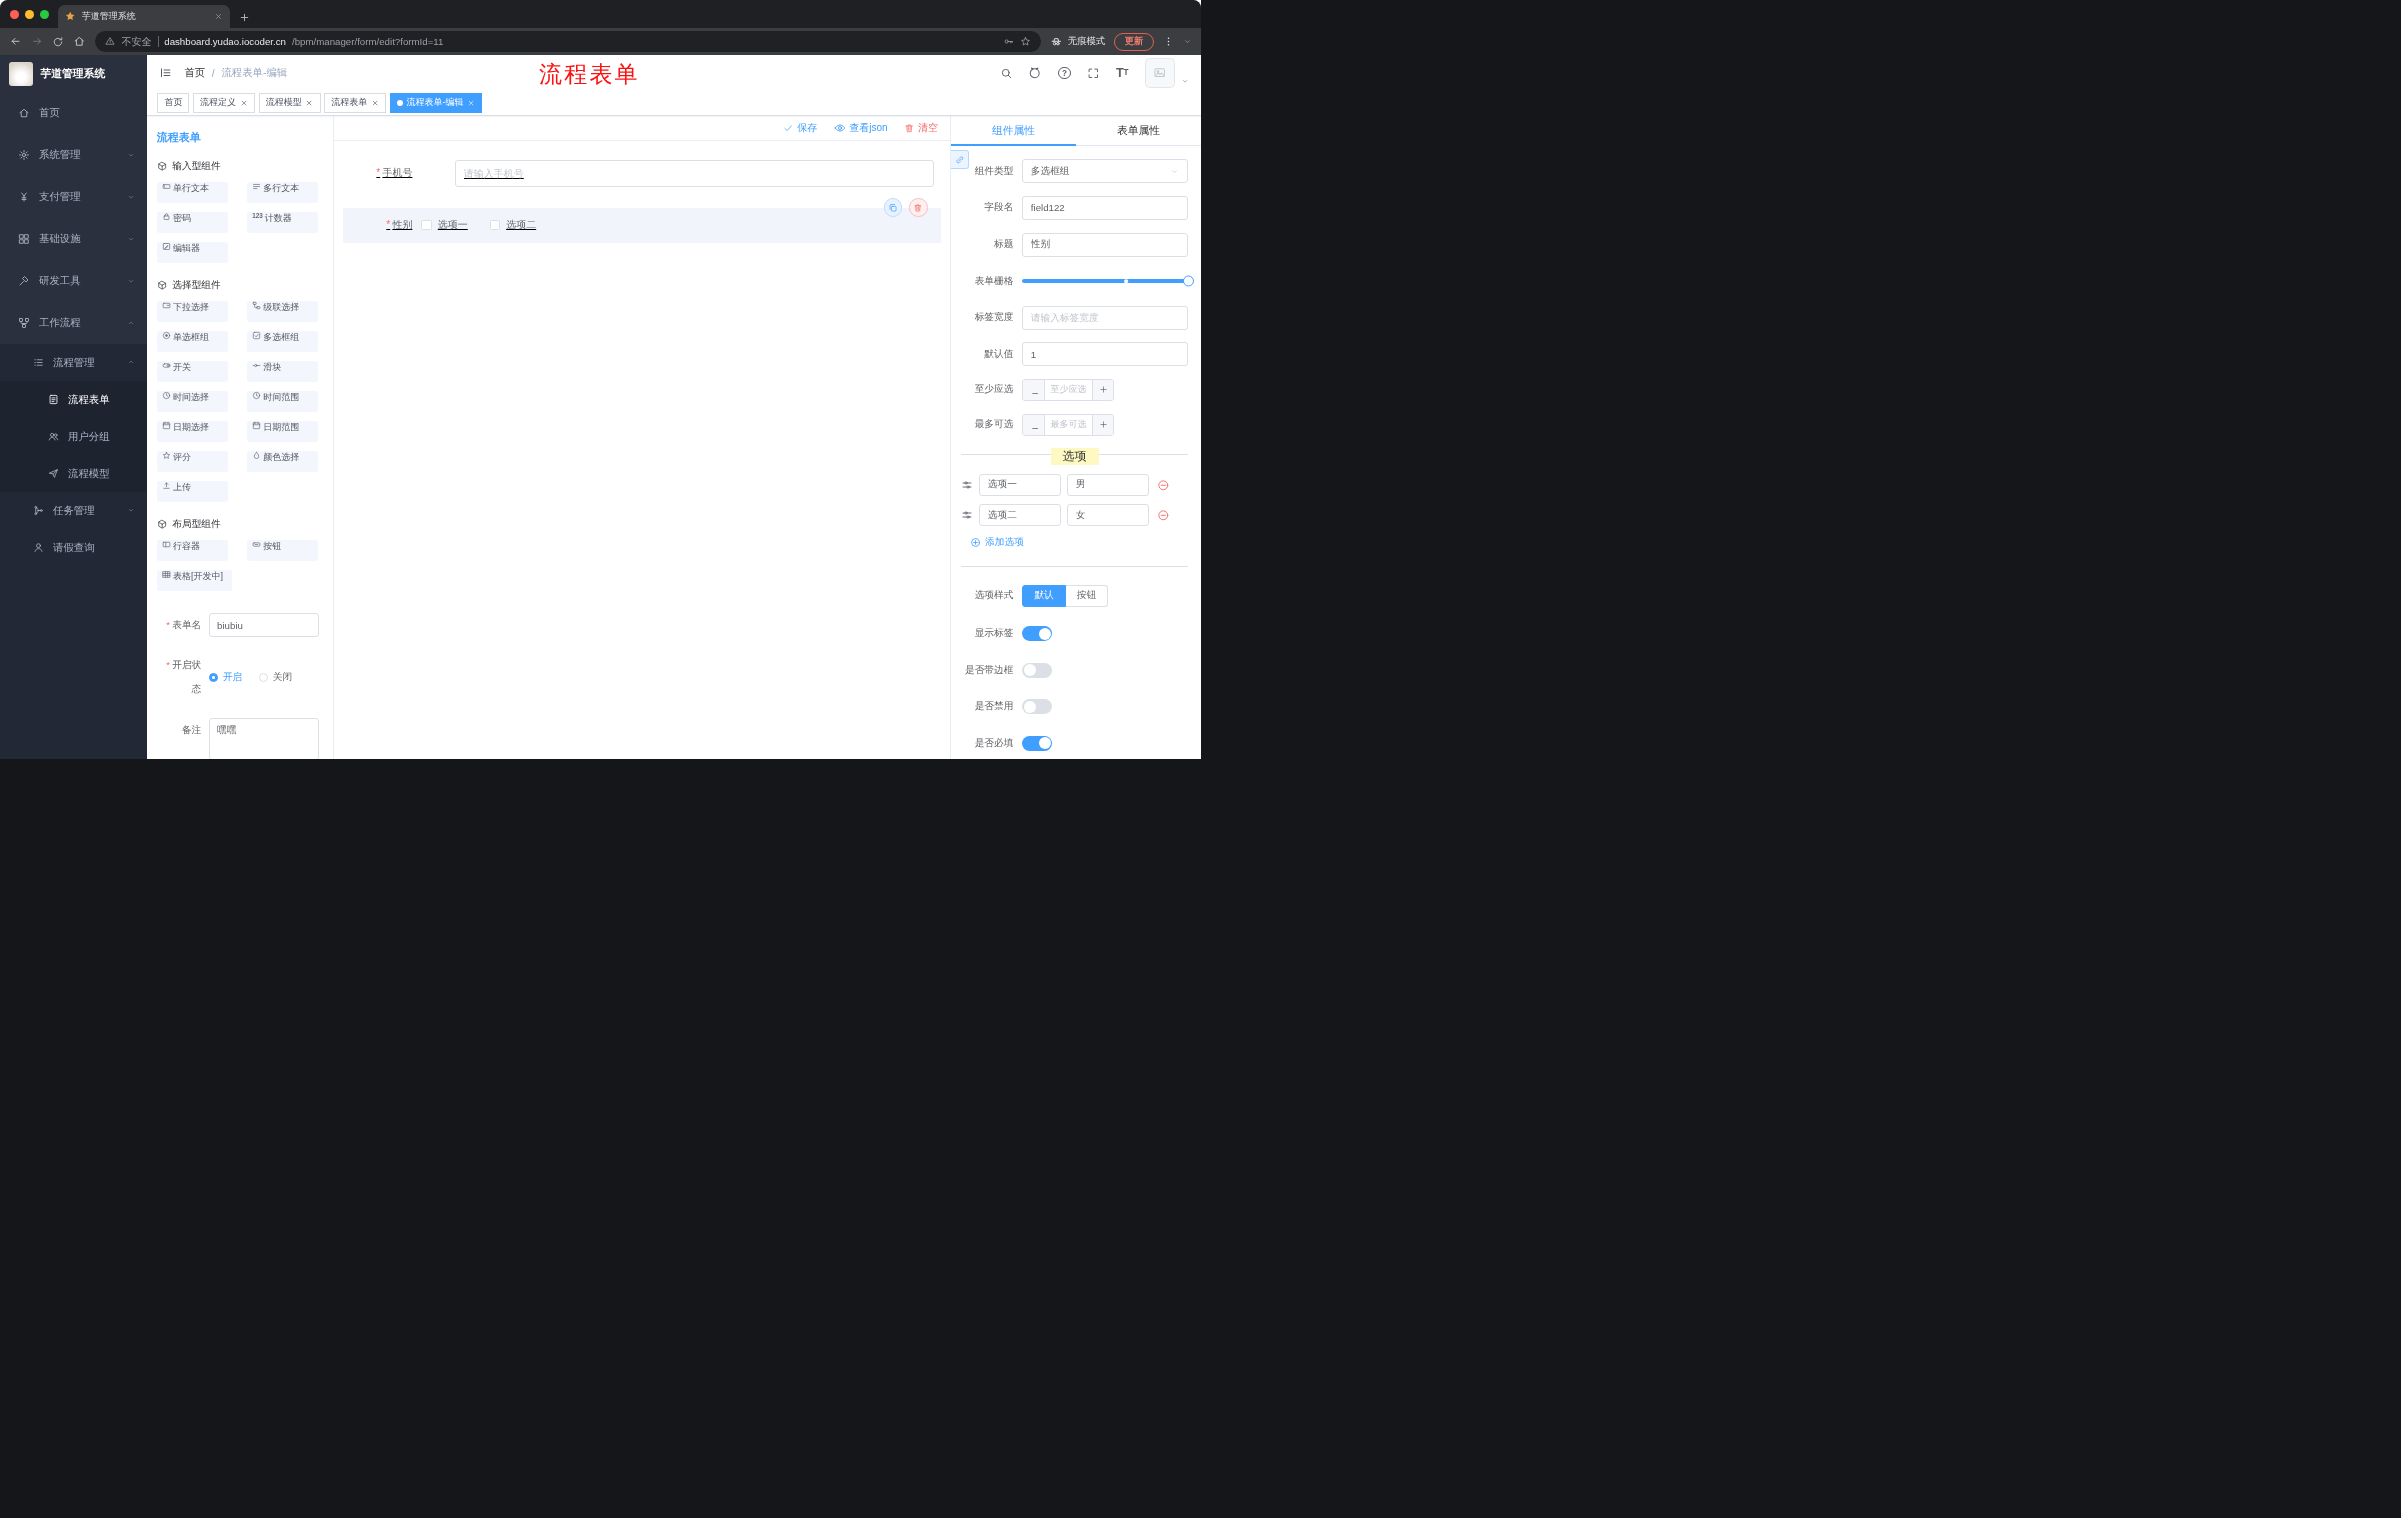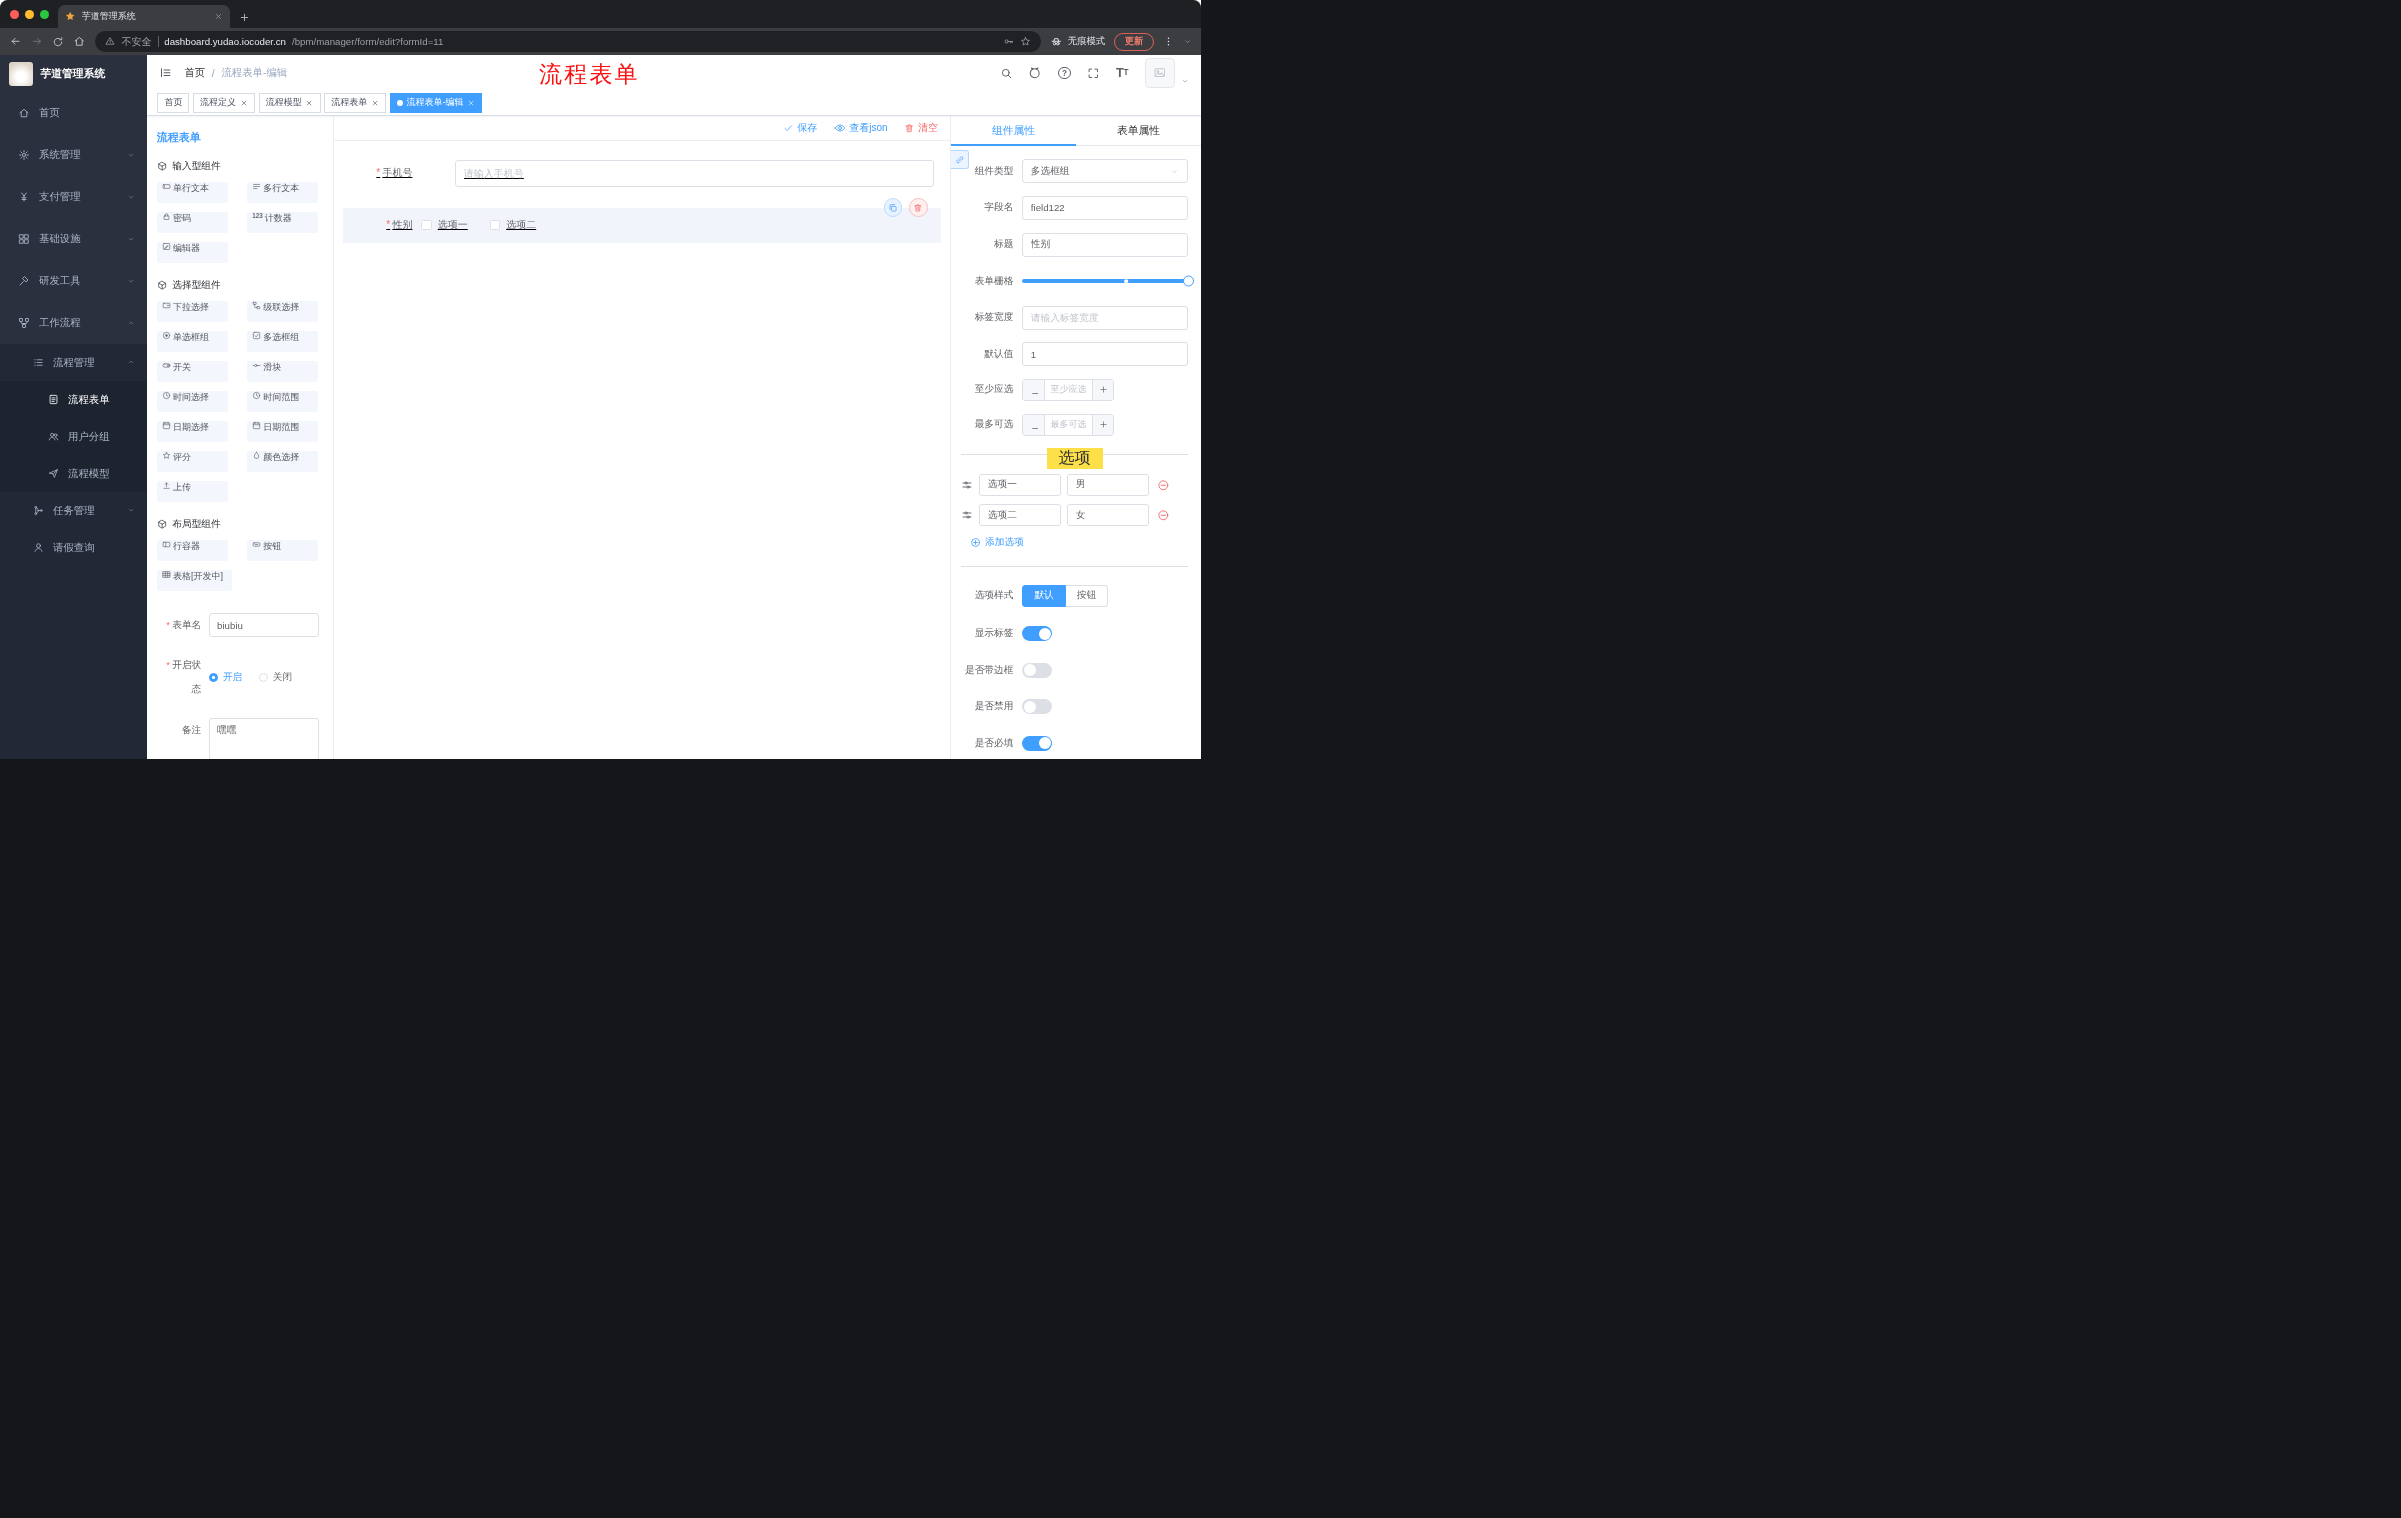--- a/index.html
+++ b/index.html
@@ -134,21 +134,21 @@
   .slider { height:24px; display:flex; align-items:center; cursor:pointer; }
   .track { height:3.7px; background:#409eff; border-radius:2.2px; width:100%; position:relative; }
   .track .stop { position:absolute; left:63%; top:50%; transform:translate(-50%,-50%); width:3.7px; height:3.7px; border-radius:50%; background:#fff; }
   .track .handle { position:absolute; right:-6px; top:50%; transform:translateY(-50%); width:11px; height:11px; border-radius:50%; background:#fff; border:1.9px solid #409eff; }
   .stepper { width:92px; height:22px; border:0.7px solid #dcdfe6; border-radius:3px; display:flex; overflow:hidden; }
   .stp { width:21.5px; background:#f5f7fa; color:#606266; display:flex; align-items:center; justify-content:center; cursor:pointer; flex-shrink:0; }
   .stp.minus { border-right:0.7px solid #dcdfe6; }
   .stp.plus  { border-left:0.7px solid #dcdfe6; }
   .stmid { flex:1; display:flex; align-items:center; justify-content:center; font-size:9px; color:#c0c4cc; white-space:nowrap; }
   .pdivider { position:relative; border-top:0.7px solid #dcdfe6; margin:18px 0 19.3px; }
-  .pdivider span { position:absolute; left:50%; top:-6.7px; transform:translateX(-50%); background:#fde047; padding:0 12px; font-size:16px; color:#303133; }
+  .pdivider span { position:absolute; left:50%; top:-6.7px; transform:translateX(-50%); background:#fef9c3; padding:0 12px; font-size:12px; color:#303133; }
   .pdivider.plain { margin:16.3px 0 18px; }
   .orow { display:flex; align-items:center; gap:6px; margin-bottom:8.2px; }
   .orow .drag { color:#5a5e66; cursor:grab; }
   .oinp { width:82px; height:22px; }
   .ominus { color:#f56c6c; margin-left:1.5px; cursor:pointer; display:flex; }
   .addopt { display:flex; align-items:center; gap:3.7px; color:#409eff; font-size:9.7px; margin:10.4px 0 0 9px; cursor:pointer; }
   .seg { display:flex; }
   .segi { height:22px; padding:0 11px; display:flex; align-items:center; font-size:9.7px; border:0.7px solid #dcdfe6; color:#606266; background:#fff; cursor:pointer; }
   .segi.first { border-radius:3px 0 0 3px; }
   .segi.last  { border-radius:0 3px 3px 0; border-left:none; }

